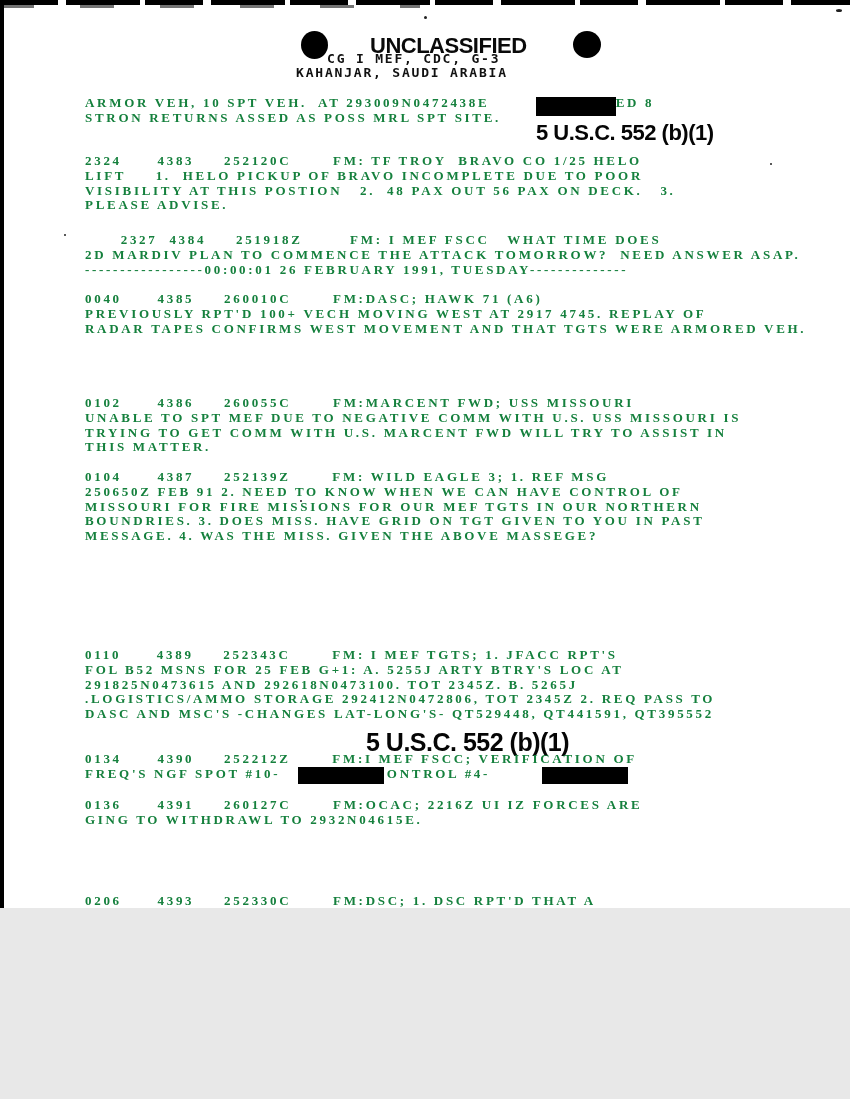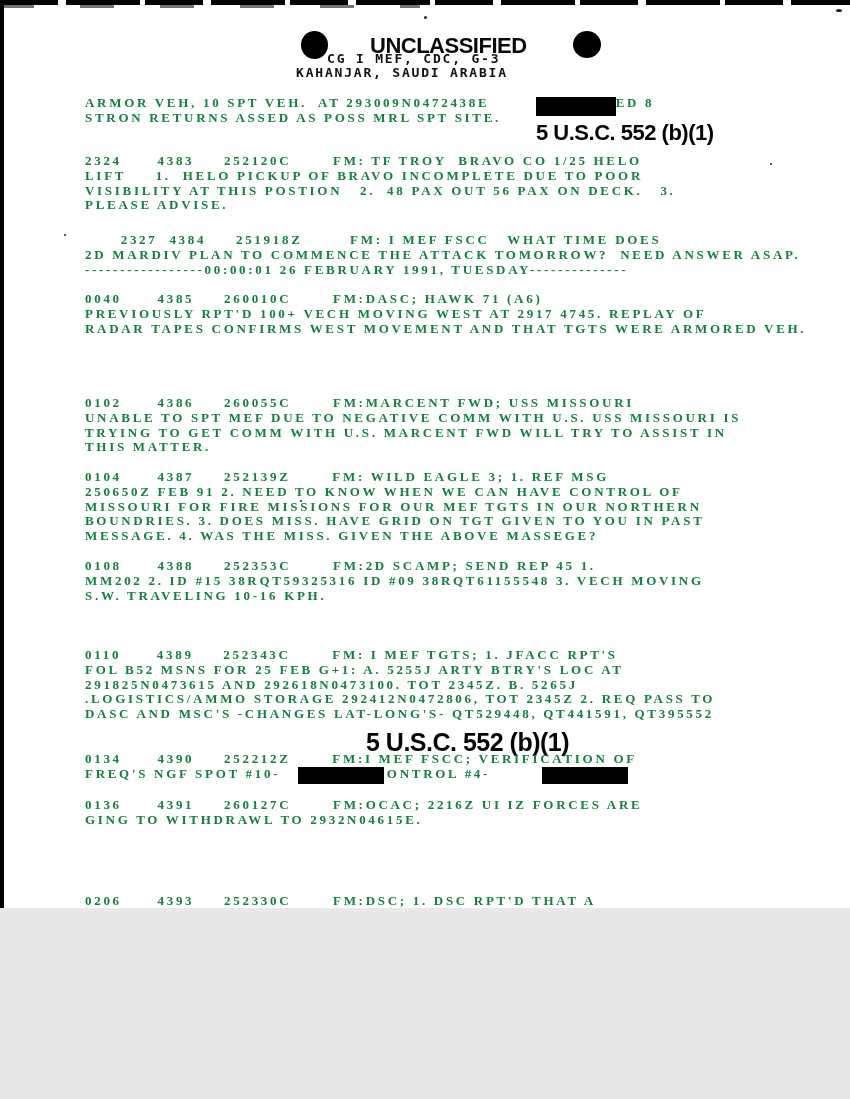--- a/index.html
+++ b/index.html
@@ -113,23 +113,20 @@
 RADAR TAPES CONFIRMS WEST MOVEMENT AND THAT TGTS WERE ARMORED VEH.</pre>
   <pre class="body-text" style="top:396px">0102      4386     260055C       FM:MARCENT FWD; USS MISSOURI
 UNABLE TO SPT MEF DUE TO NEGATIVE COMM WITH U.S. USS MISSOURI IS
 TRYING TO GET COMM WITH U.S. MARCENT FWD WILL TRY TO ASSIST IN
 THIS MATTER.</pre>
   <pre class="body-text" style="top:470px">0104      4387     252139Z       FM: WILD EAGLE 3; 1. REF MSG
 250650Z FEB 91 2. NEED TO KNOW WHEN WE CAN HAVE CONTROL OF
 MISSOURI FOR FIRE MISSIONS FOR OUR MEF TGTS IN OUR NORTHERN
 BOUNDRIES. 3. DOES MISS. HAVE GRID ON TGT GIVEN TO YOU IN PAST
 MESSAGE. 4. WAS THE MISS. GIVEN THE ABOVE MASSEGE?</pre>
-  <pre class="body-text" style="top:559px">0108      4388     252353C       FM:2D SCAMP; SEND REP 45 1.
-MM202 2. ID #15 38RQT59325316 ID #09 38RQT61155548 3. VECH MOVING
-S.W. TRAVELING 10-16 KPH.</pre>
   <pre class="body-text" style="top:648px">0110      4389     252343C       FM: I MEF TGTS; 1. JFACC RPT'S
 FOL B52 MSNS FOR 25 FEB G+1: A. 5255J ARTY BTRY'S LOC AT
 291825N0473615 AND 292618N0473100. TOT 2345Z. B. 5265J
 .LOGISTICS/AMMO STORAGE 292412N0472806, TOT 2345Z 2. REQ PASS TO
 DASC AND MSC'S -CHANGES LAT-LONG'S- QT529448, QT441591, QT395552</pre>
   <pre class="body-text" style="top:752px">0134      4390     252212Z       FM:I MEF FSCC; VERIFICATION OF
 FREQ'S NGF SPOT #10-         NGF CONTROL #4-</pre>
   <pre class="body-text" style="top:798px">0136      4391     260127C       FM:OCAC; 2216Z UI IZ FORCES ARE
 GING TO WITHDRAWL TO 2932N04615E.</pre>
   <pre class="body-text" style="top:894px">0206      4393     252330C       FM:DSC; 1. DSC RPT'D THAT A

